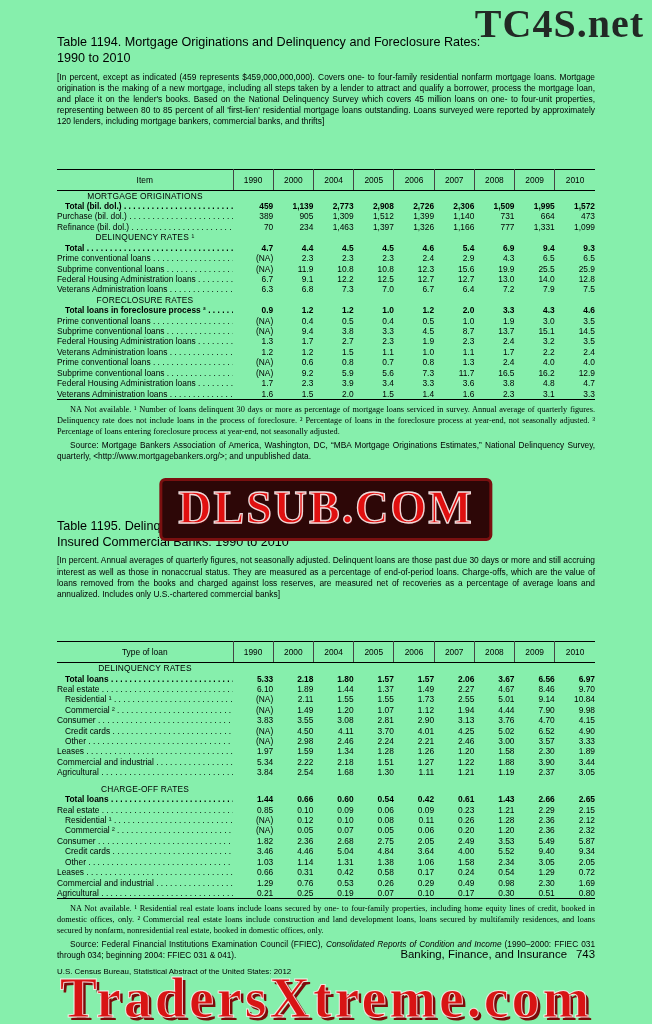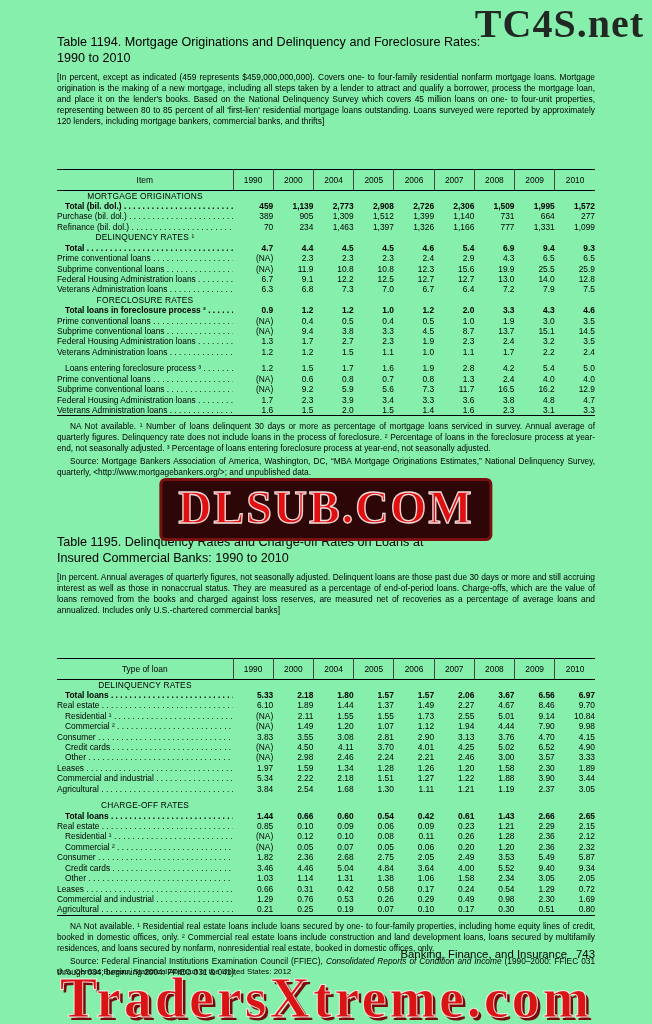--- a/index.html
+++ b/index.html
@@ -20,21 +20,21 @@
   td.section-label{text-align:center;padding:5px 0 1px 0;letter-spacing:.2px;}
   td.val{text-align:right;padding-right:8px;white-space:nowrap;}
   .b{font-weight:700;}
   .leader{display:flex;align-items:baseline;overflow:hidden;min-width:0;}
   .leader .lt{white-space:nowrap;}
   .leader .dots{flex:1;overflow:hidden;white-space:nowrap;}
   .leader .dots::before{content:"\00a0. . . . . . . . . . . . . . . . . . . . . . . . . . . . . . . . . . . . . . . . . . . . . . . . . . . . . .";}
   .leader.indent-1{padding-left:8px;}
   tr.gap td{padding-top:6px;}
 
-  .footnote{font-size:8.3px;line-height:1.32;text-align:justify;text-indent:13px;margin:5px 0 0 0;}
+  .footnote{font-size:8.3px;line-height:1.32;text-align:justify;text-indent:13px;margin:5px 0 0 0;font-family:Liberation Serif, serif;}
   .source{font-size:8.3px;line-height:1.32;text-align:justify;text-indent:13px;margin:2px 0 0 0;}
   .section2{margin-top:56px;}
 
   .wm{position:absolute;z-index:10;font-family:"Liberation Serif",serif;font-weight:700;white-space:nowrap;}
   .wm-top{top:0px;right:8px;font-size:40px;color:#1b1b1b;letter-spacing:1px;opacity:.93;}
   .wm-mid{top:478px;left:50%;transform:translateX(-50%);font-size:46px;letter-spacing:2px;
           color:#e01010;background:#2d0707;border:3px solid #7a1010;border-radius:6px;
           padding:0 16px 4px 16px;-webkit-text-stroke:1.3px rgba(255,255,255,.85);
           text-shadow:1px 1px 0 #5c0a0a;}
   .wm-bottom{top:966px;left:50%;transform:translateX(-50%);font-size:56px;letter-spacing:3px;
@@ -122,21 +122,21 @@
                 </div>
               </td>
               <td class="val">389</td>
               <td class="val">905</td>
               <td class="val">1,309</td>
               <td class="val">1,512</td>
               <td class="val">1,399</td>
               <td class="val">1,140</td>
               <td class="val">731</td>
               <td class="val">664</td>
-              <td class="val">277</td>
+              <td class="val">473</td>
             </tr>
             <tr>
               <td class="row-label">
                 <div class="leader indent-0">
                   <span class="lt">Refinance (bil. dol.)</span>
                   <span class="dots"></span>
                 </div>
               </td>
               <td class="val">70</td>
               <td class="val">234</td>
@@ -334,37 +334,20 @@
               </td>
               <td class="val">1.2</td>
               <td class="val">1.2</td>
               <td class="val">1.5</td>
               <td class="val">1.1</td>
               <td class="val">1.0</td>
               <td class="val">1.1</td>
               <td class="val">1.7</td>
               <td class="val">2.2</td>
               <td class="val">2.4</td>
-            </tr>
-            <tr class="gap">
-              <td class="row-label">
-                <div class="leader indent-1">
-                  <span class="lt">Loans entering foreclosure process ³</span>
-                  <span class="dots"></span>
-                </div>
-              </td>
-              <td class="val">1.2</td>
-              <td class="val">1.5</td>
-              <td class="val">1.7</td>
-              <td class="val">1.6</td>
-              <td class="val">1.9</td>
-              <td class="val">2.8</td>
-              <td class="val">4.2</td>
-              <td class="val">5.4</td>
-              <td class="val">5.0</td>
             </tr>
             <tr>
               <td class="row-label">
                 <div class="leader indent-0">
                   <span class="lt">Prime conventional loans</span>
                   <span class="dots"></span>
                 </div>
               </td>
               <td class="val">(NA)</td>
               <td class="val">0.6</td>

